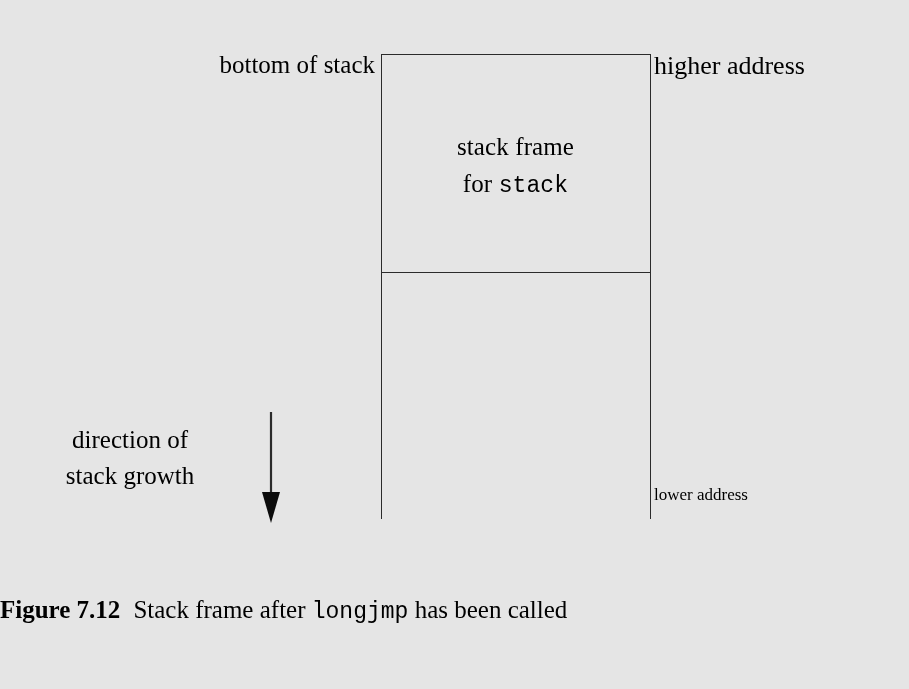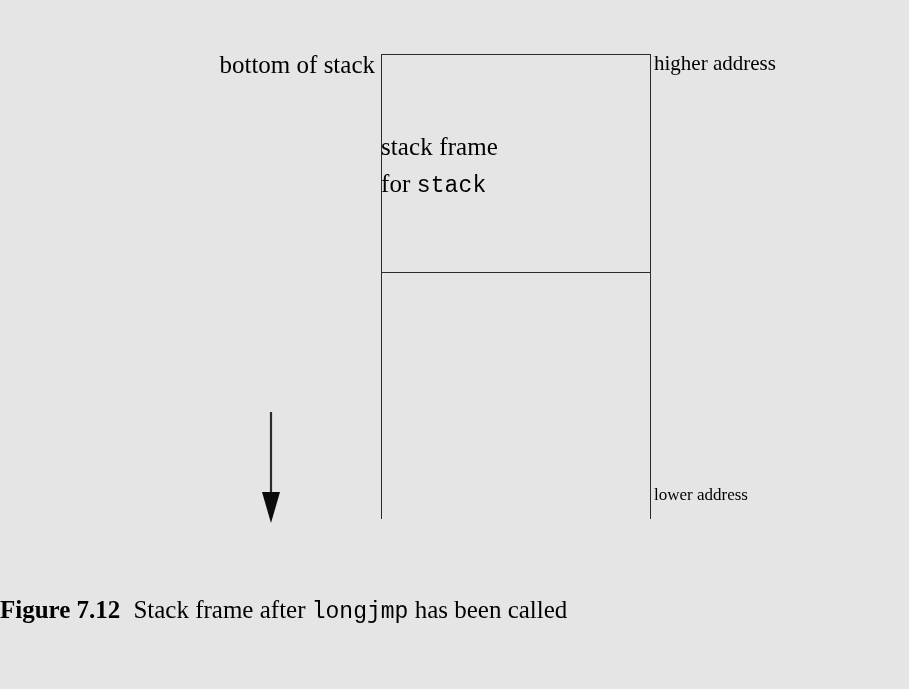--- a/index.html
+++ b/index.html
@@ -54,35 +54,36 @@
     height: 0;
     border-top: 1.6px solid #2b2b2b;
   }
 
   
   .frame-label {
     position: absolute;
     left: 381px;
     top: 128px;
     width: 269px;
+    text-align: center;
     font-size: 25px;
     line-height: 37px;
     letter-spacing: 0.1px;
   }
   .mono {
     font-family: "Liberation Mono", "DejaVu Sans Mono", monospace;
     font-size: 23px;
   }
 
   
   .label-right-top {
     position: absolute;
     left: 654px;
     top: 51px;
-    font-size: 21px;
+    font-size: 26px;
     white-space: nowrap;
   }
   .label-right-bottom {
     position: absolute;
     left: 654px;
     top: 485px;
     font-size: 17px;
     white-space: nowrap;
   }
   .label-left-top {
@@ -153,20 +154,24 @@
     <div>
       <span>for</span>
       <span class="mono">stack</span>
     </div>
   </div>
 
   <div class="label-right-top">higher address</div>
 
   <div class="label-right-bottom">lower address</div>
 
+  <div class="growth-text">
+    <div>direction of</div>
+    <div>stack growth</div>
+  </div>
 
   <svg class="growth-arrow" viewBox="0 0 40 125">
     <line x1="20" y1="7" x2="20" y2="90" stroke="#2b2b2b" stroke-width="2.2"></line>
     <polygon points="11,87 29,87 20,118" fill="#0b0b0b"></polygon>
   </svg>
 
   <div class="figure-caption">
     <span class="caption-number">Figure 7.12</span><span class="caption-gap"></span><span>Stack frame after</span>
     <span class="mono">longjmp</span>
     <span>has been called</span>

